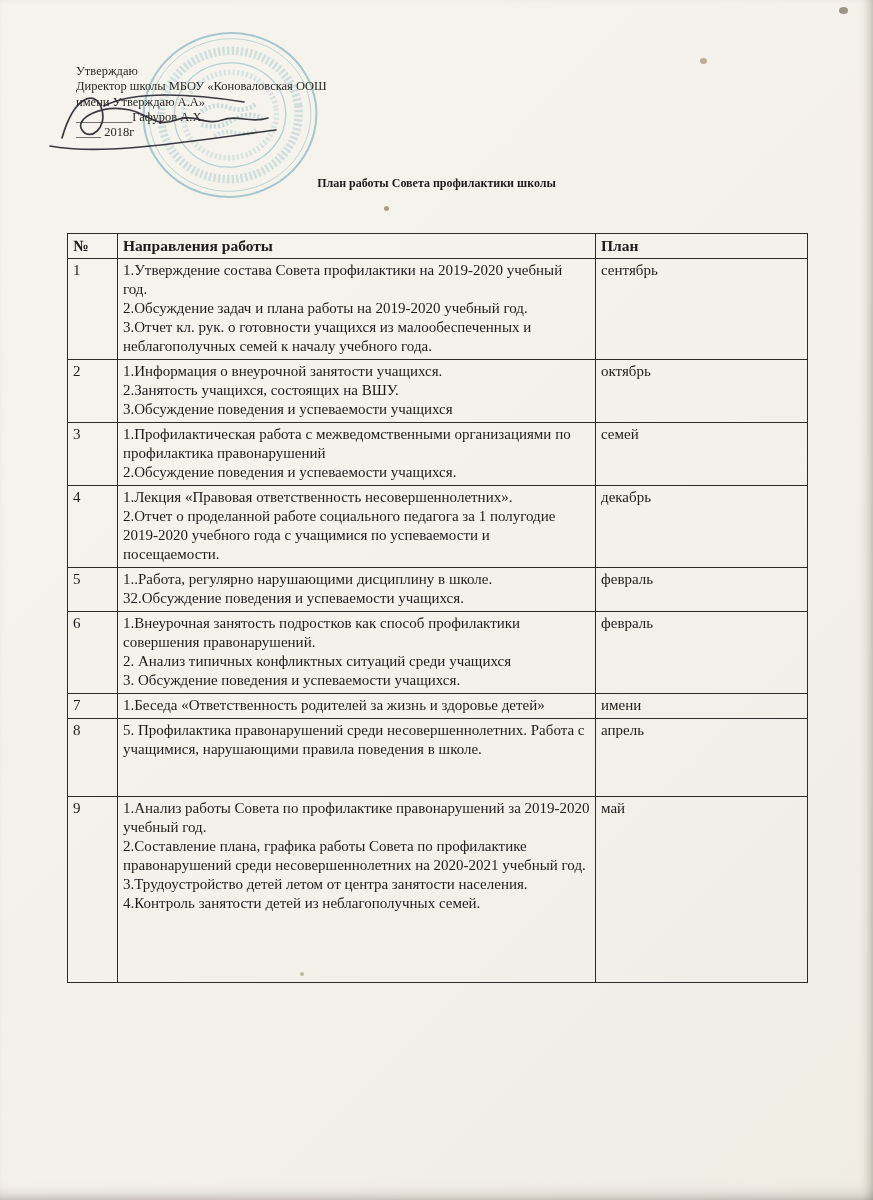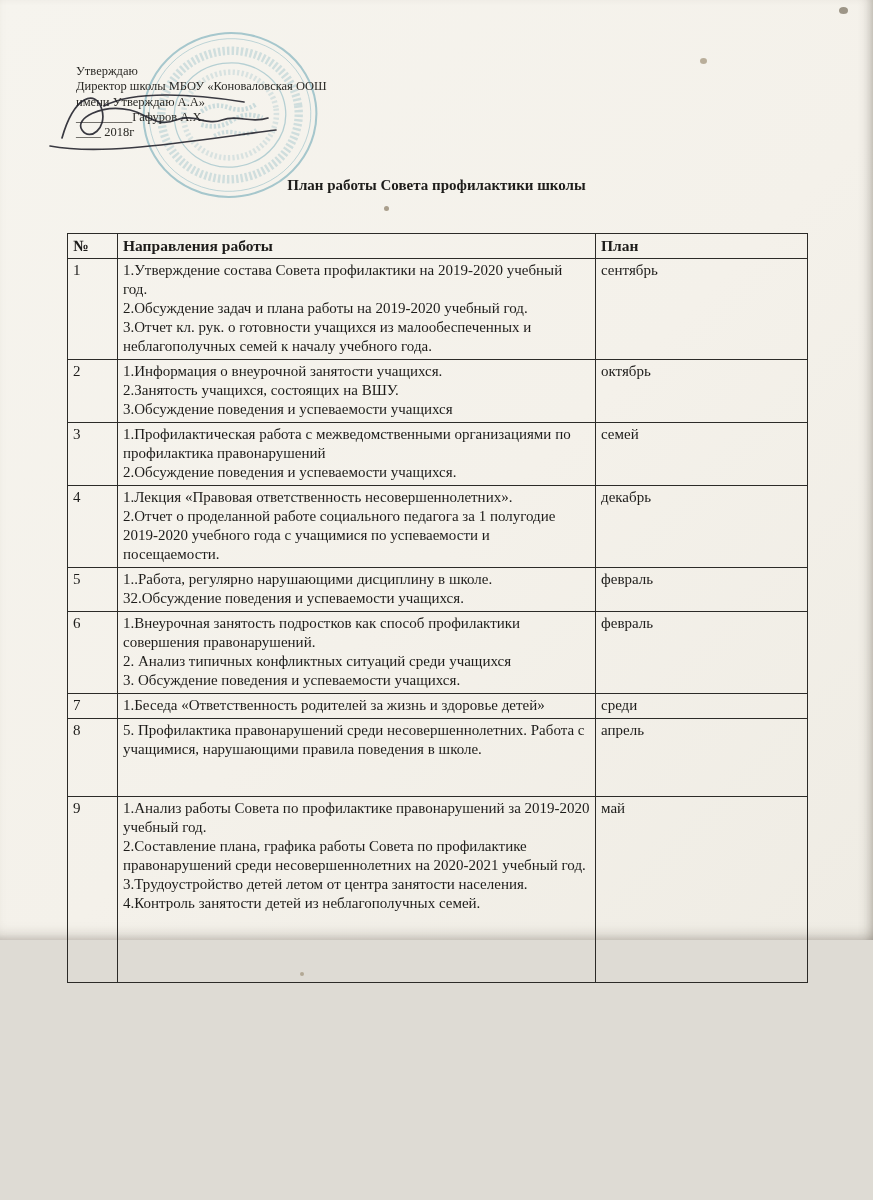--- a/index.html
+++ b/index.html
@@ -5,42 +5,42 @@
   html,body{margin:0;padding:0;}
   body{
     width:873px;height:1200px;
     background:#dedbd4;
     font-family:"Liberation Serif","DejaVu Serif",serif;
     color:#1d1c1a;
     position:relative;
     overflow:hidden;
   }
   .paper{
-    position:absolute;left:0;top:0;width:873px;height:940px;
+    position:absolute;left:0;top:0;width:873px;height:1200px;
     background:linear-gradient(135deg,#f6f4ee 0%,#f4f1ea 55%,#efece4 100%);
     box-shadow:inset -10px 0 14px -10px rgba(60,50,40,.45),
                inset 0 -12px 16px -12px rgba(60,50,40,.4);
   }
   .approval{
     position:absolute;left:76px;top:64px;
     font-size:12.5px;line-height:1.22;color:#2a2925;
     z-index:3;
   }
   .approval div{white-space:pre;}
   .stamp{
     position:absolute;left:126px;top:22px;
     opacity:.58;z-index:2;pointer-events:none;
   }
   .signature{
     position:absolute;left:44px;top:76px;
     z-index:4;pointer-events:none;
   }
   .doc-title{
     position:absolute;left:0;top:176px;width:873px;
-    text-align:center;font-weight:bold;font-size:15px;line-height:1.25;
+    text-align:center;font-weight:bold;font-size:12px;line-height:1.25;
     z-index:3;
   }
   table.plan{
     position:absolute;left:67px;top:233px;width:740px;
     border-collapse:collapse;table-layout:fixed;
     font-size:15px;line-height:19px;
     z-index:3;
   }
   table.plan col.c-num{width:50px;}
   table.plan col.c-act{width:478px;}
@@ -147,21 +147,21 @@
       <tr>
         <td>6</td>
         <td class="activities">1.Внеурочная занятость подростков как способ профилактики совершения правонарушений.
 2. Анализ типичных конфликтных ситуаций среди учащихся
 3. Обсуждение поведения и успеваемости учащихся.</td>
         <td>февраль</td>
       </tr>
       <tr>
         <td>7</td>
         <td class="activities">1.Беседа  «Ответственность родителей за жизнь и здоровье детей»</td>
-        <td>среди</td>
+        <td>имени</td>
       </tr>
       <tr class="row8">
         <td>8</td>
         <td class="activities">5. Профилактика правонарушений среди несовершеннолетних. Работа с учащимися, нарушающими правила поведения в школе.</td>
         <td>апрель</td>
       </tr>
       <tr class="row9">
         <td>9</td>
         <td class="activities">1.Анализ работы Совета по профилактике правонарушений за 2019-2020 учебный год.
 2.Составление плана, графика работы Совета по профилактике правонарушений среди несовершеннолетних на 2020-2021 учебный год.

